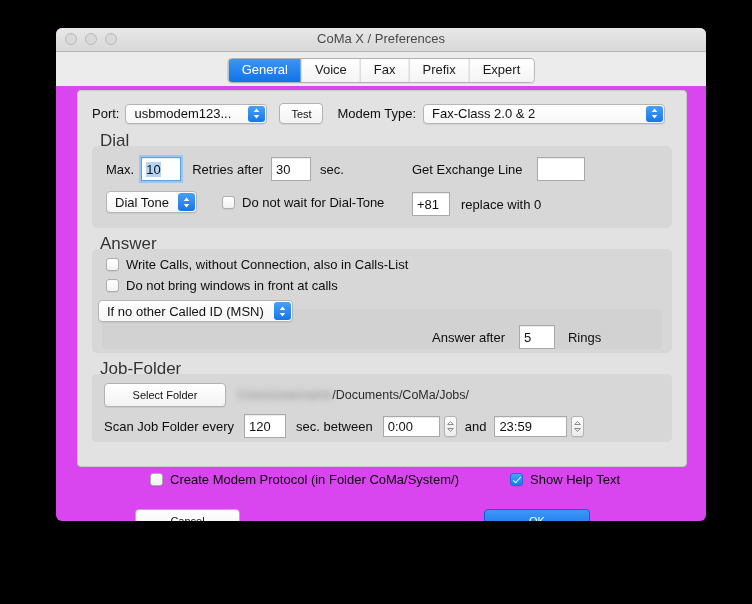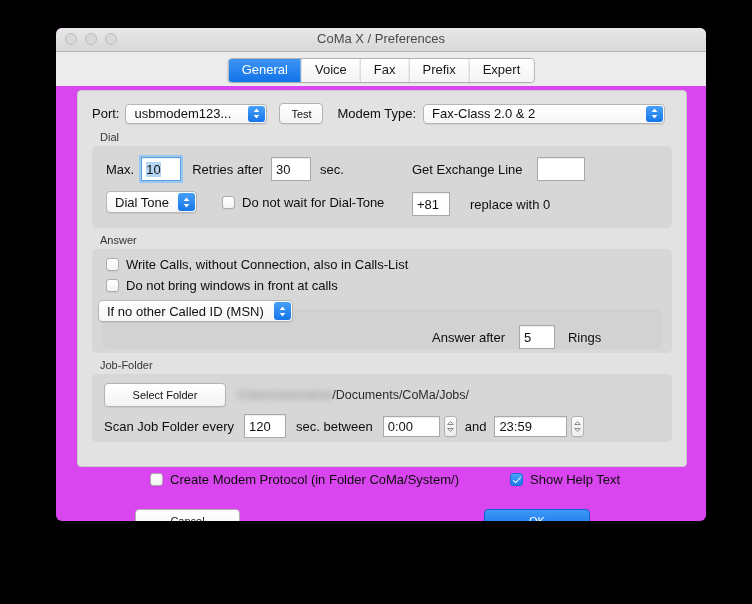--- a/index.html
+++ b/index.html
@@ -151,21 +151,21 @@
   }
 
   
   .group {
     position: absolute;
     background: #d7d7d7;
     border-radius: 5px;
   }
   .group-title {
     position: absolute;
-    font-size: 11px; color: #343434; text-align: center;
+    font-size: 17px; color: #343434; text-align: center;
   }
 
   
   .btn {
     background: linear-gradient(to bottom, #ffffff, #f3f3f3);
     border: 1px solid #b2b2b2;
     border-radius: 4px;
     font-size: 11px; color: #111;
     display: inline-flex; align-items: center; justify-content: center;
     box-shadow: 0 1px 1px rgba(0,0,0,0.07);
@@ -284,21 +284,21 @@
               <path d="M4.5 11.5 L1.7 8 L7.3 8 Z" fill="#fff"></path>
             </svg>
         </span>
       </span>
       <span class="cb" style="margin-left:25px;"></span>
       <span class="lbl" style="margin-left:7px;">Do not wait for Dial-Tone</span>
     </div>
 
     <div class="row" style="left:334px; top:101px;">
       <span class="tf" style="width:38px;">+81</span>
-      <span class="lbl" style="margin-left:20px;text-align:right;">replace with 0</span>
+      <span class="lbl" style="margin-left:11px;text-align:right;">replace with 0</span>
     </div>
 
     <div class="group-title" style="left:22px; top:143px;">Answer</div>
     <div class="group" style="left:14px; top:158px; width:580px; height:104px;"></div>
 
     <div class="row" style="left:28px; top:166px;">
       <span class="cb"></span>
       <span class="lbl" style="margin-left:7px;">Write Calls, without Connection, also in Calls-List</span>
     </div>
 

